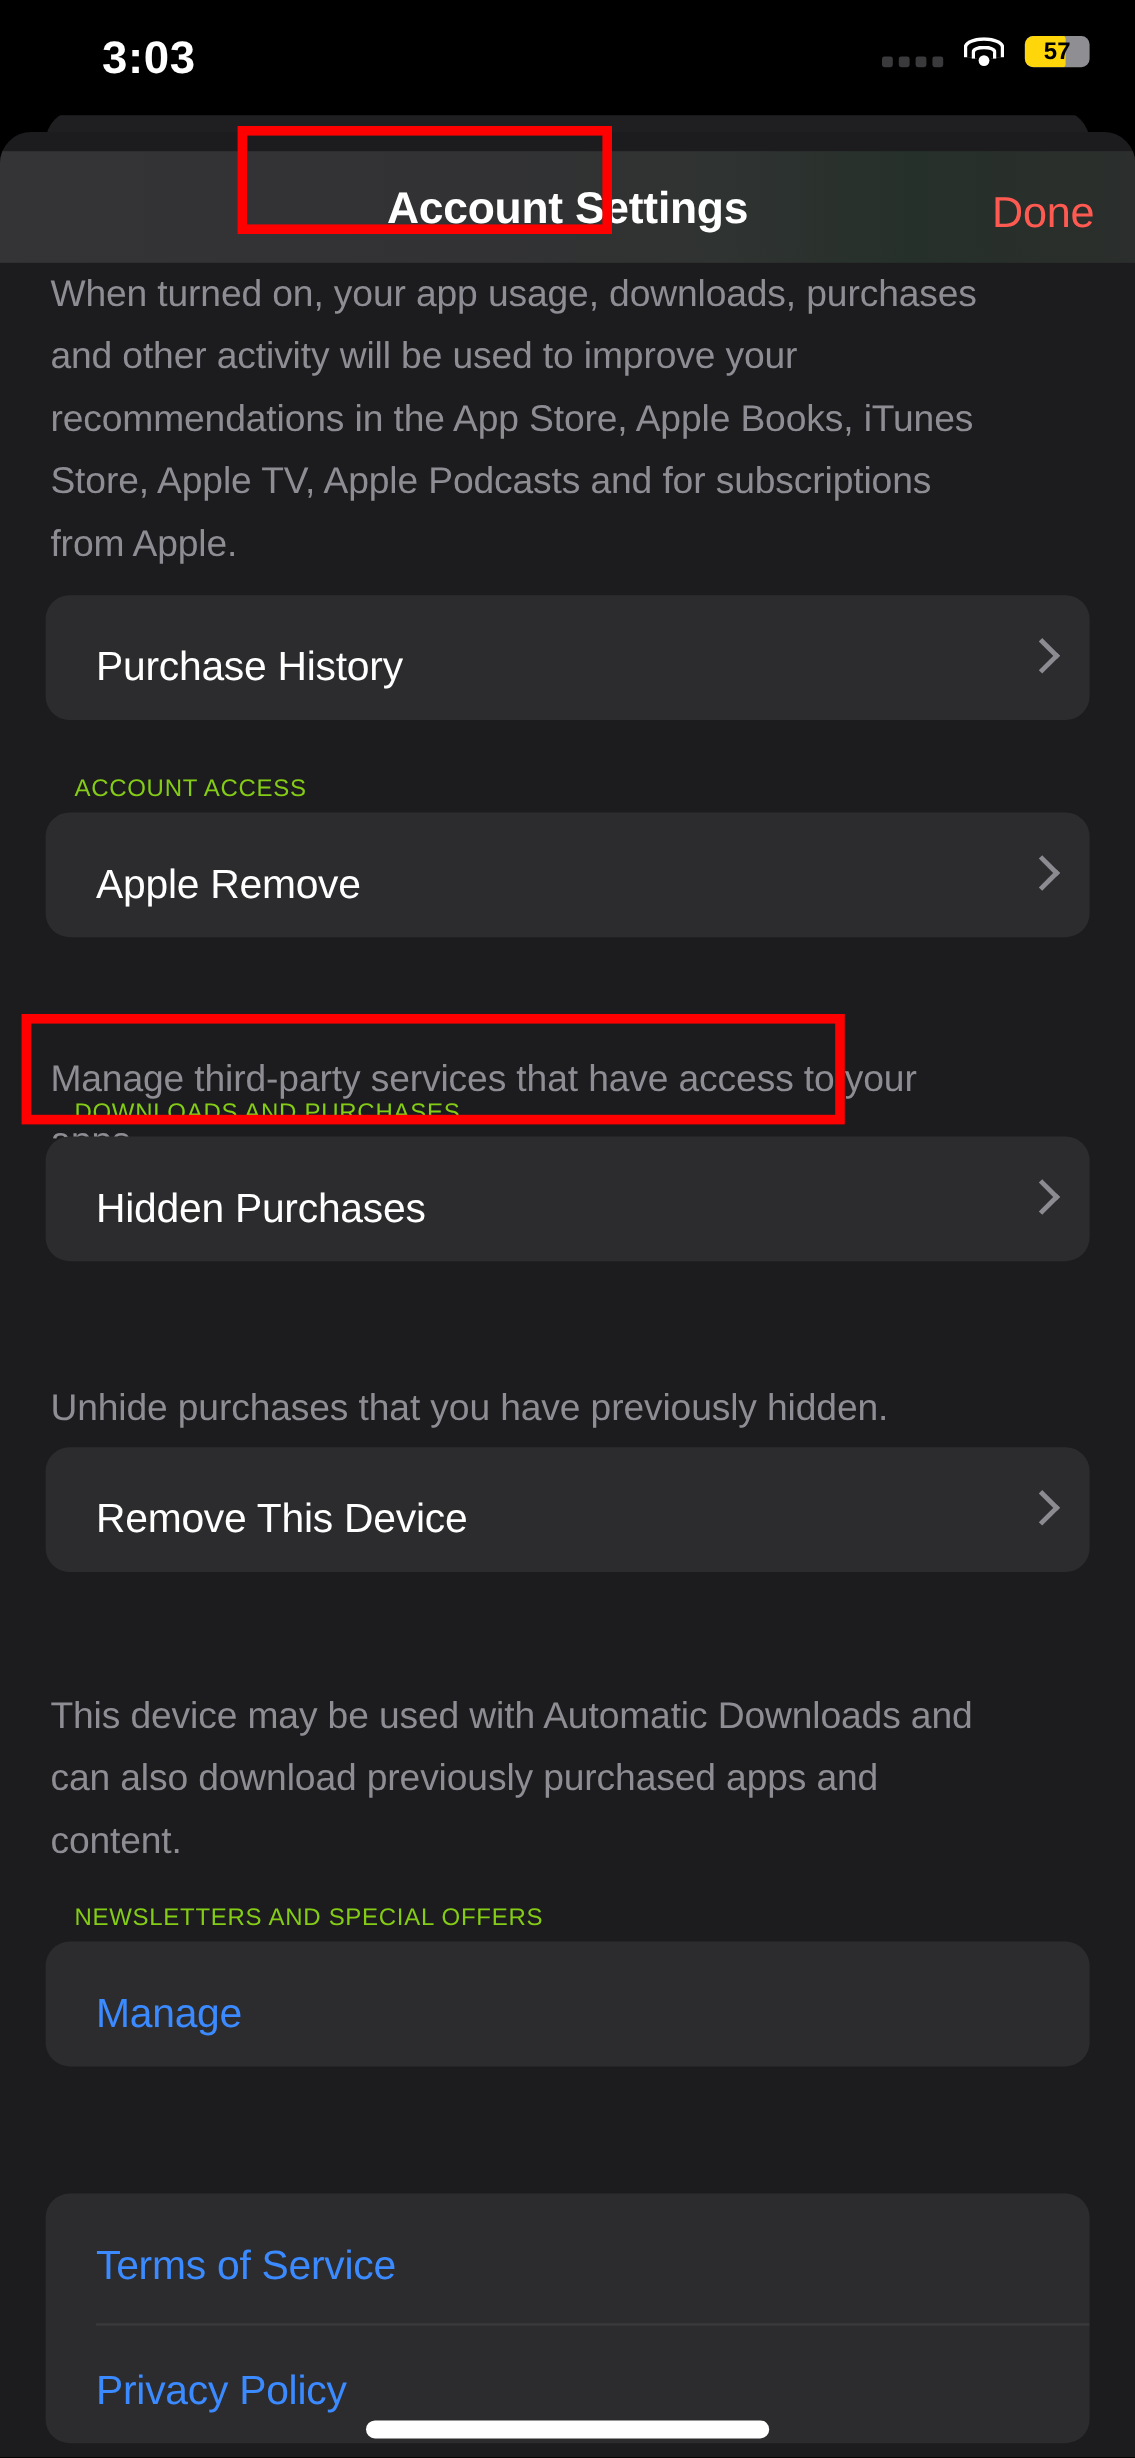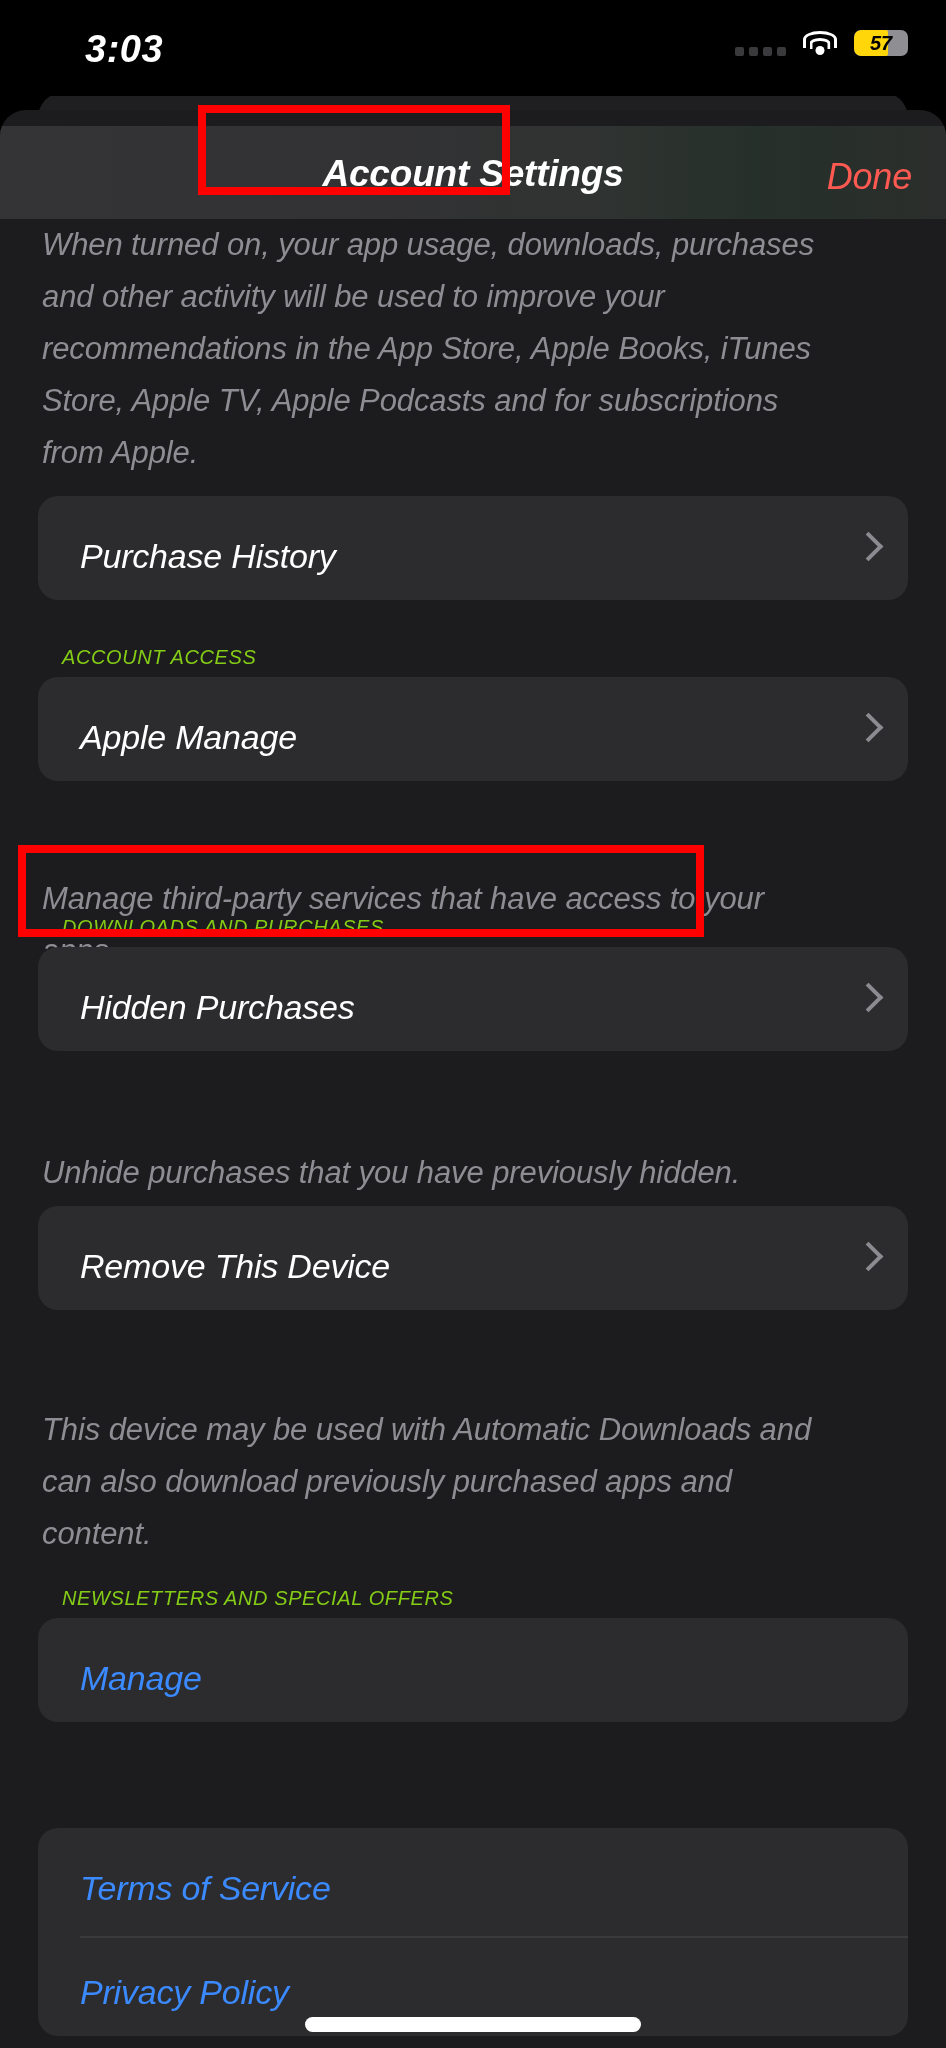--- a/index.html
+++ b/index.html
@@ -1,15 +1,15 @@
 <!DOCTYPE html>
 <html><head>
 <meta charset="utf-8">
 <style>
-  * { margin:0; padding:0; box-sizing:border-box;font-style:italic; }
+  * { margin:0; padding:0; box-sizing:border-box; }
   html,body {
     width:946px; height:2048px;
     background:#000;
     font-family:"Liberation Sans", sans-serif;
     overflow:hidden;
   }
   .screen { position:relative; width:946px; height:2048px; background:#000; overflow:hidden; }
 
   
   .statusbar {
@@ -159,21 +159,21 @@
       <div class="group" style="top:293px;">
         <div class="row">
           <span class="row-label">Purchase History</span>
           <span class="chev"></span>
         </div>
       </div>
 
       <div class="section-hdr" style="top:443px;">ACCOUNT ACCESS</div>
       <div class="group" style="top:474px;">
         <div class="row">
-          <span class="row-label">Apple Manage</span>
+          <span class="row-label">Apple Remove</span>
           <span class="chev"></span>
         </div>
       </div>
       <div class="footer-note" style="position:absolute; top:654px; left:0; width:880px;">Manage third-party services that have access to your apps.</div>
 
       <div class="section-hdr" style="top:713px;">DOWNLOADS AND PURCHASES</div>
       <div class="group" style="top:744px;">
         <div class="row">
           <span class="row-label">Hidden Purchases</span>
           <span class="chev"></span>

